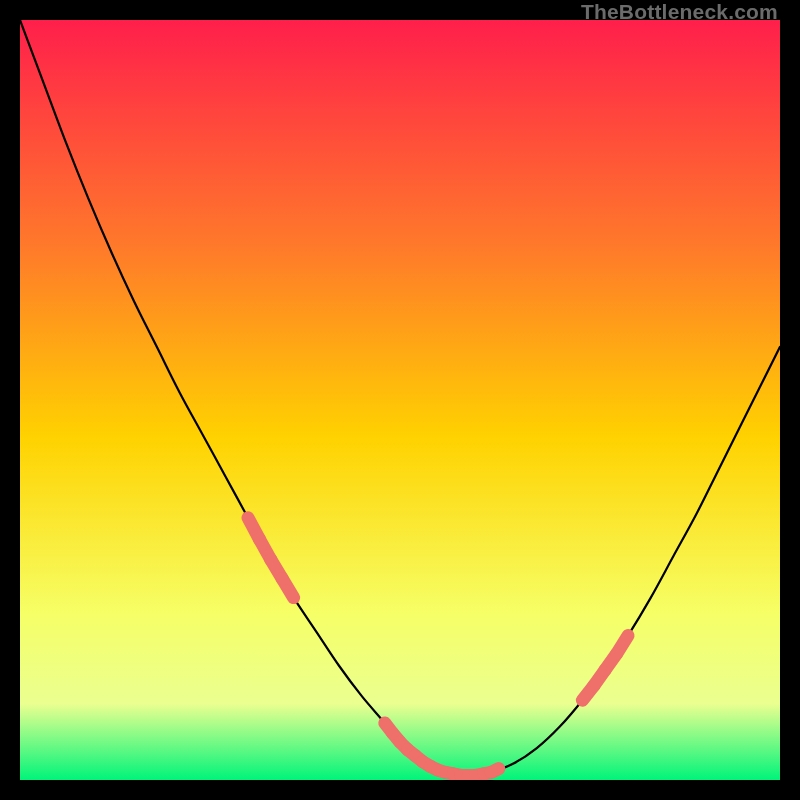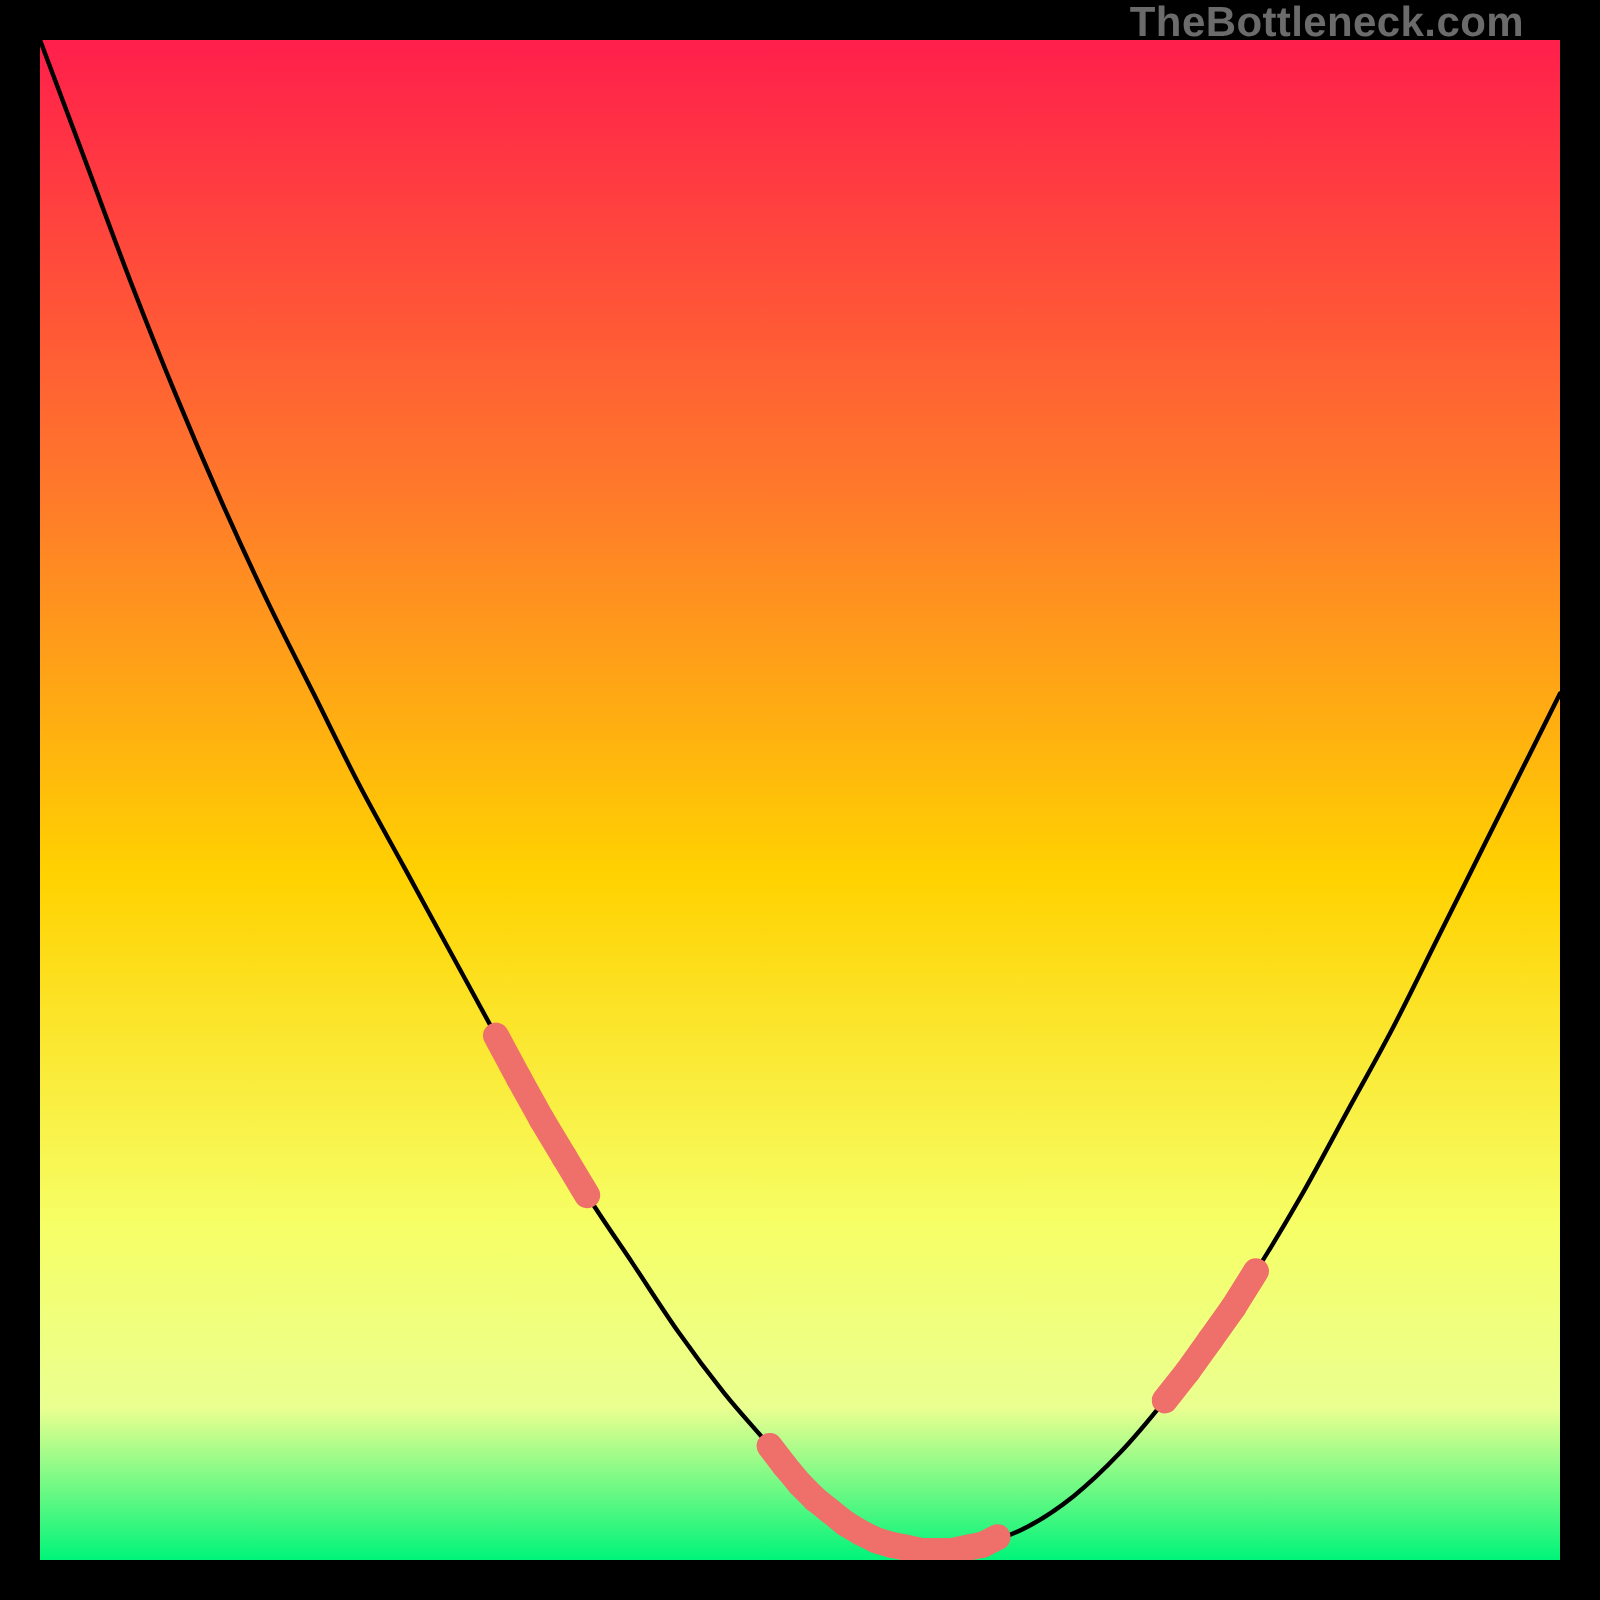--- a/index.html
+++ b/index.html
@@ -21,21 +21,21 @@
   .plot-area {
     position: absolute;
     left: 0;
     top: 0;
     width: 760px;
     height: 760px;
   }
   .attribution {
     position: absolute;
     top: 0px;
-    right: 38px;
+    right: 22px;
     font-family: Arial, Helvetica, sans-serif;
     font-size: 21px;
     font-weight: bold;
     color: #6b6b6b;
     letter-spacing: 0.2px;
   }
   svg {
     display: block;
   }
 </style>

